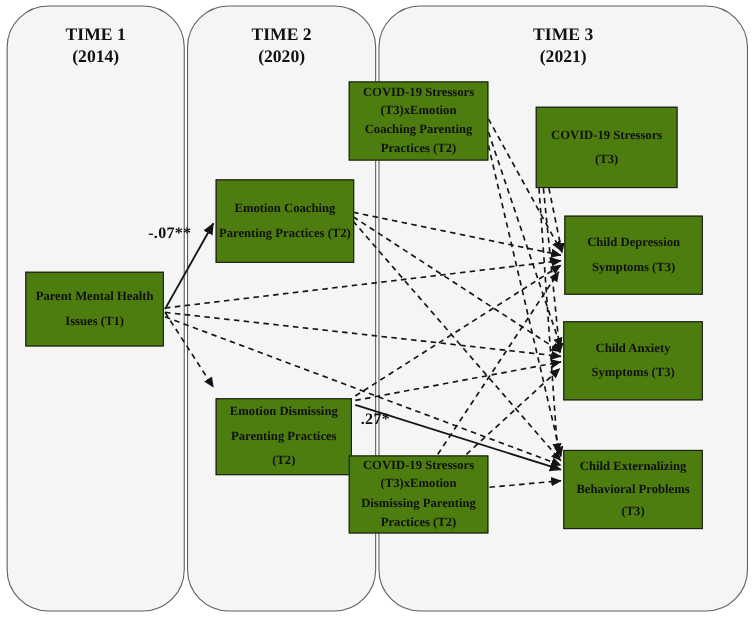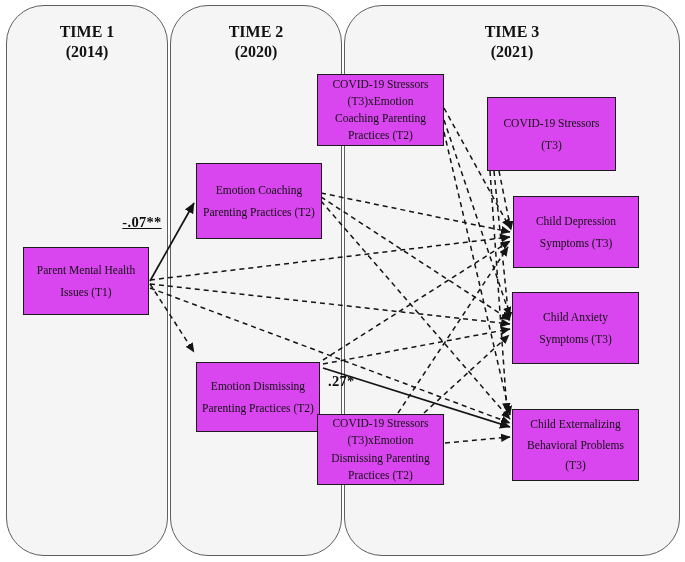--- a/index.html
+++ b/index.html
@@ -7,28 +7,28 @@
   .panel{position:absolute;top:5px;height:551px;background:#f5f5f5;border:1.4px solid #5f5f5f;border-radius:38px;box-sizing:border-box;z-index:1;}
   #panel-time1{left:6px;width:162px;}
   #panel-time2{left:170px;width:172px;}
   #panel-time3{left:344px;width:336px;}
   .panel-header{position:absolute;top:9px;left:0;right:0;text-align:center;font-weight:bold;color:#111;z-index:2;margin-top:13px;}
   .panel-title{font-size:16px;line-height:1.25;}
   .panel-year{font-size:16px;line-height:1.25;}
   #edges{position:absolute;left:0;top:0;z-index:3;pointer-events:none;}
   #edges line.dashed{stroke:#141414;stroke-width:1.5;stroke-dasharray:5 4;}
   #edges line.solid{stroke:#141414;stroke-width:1.7;}
-  .node{position:absolute;z-index:4;background:#d946ef;border:1.6px solid #1b1b1b;box-sizing:border-box;
+  .node{position:absolute;z-index:4;background:#4d7c0f;border:1.6px solid #1b1b1b;box-sizing:border-box;
         display:flex;align-items:center;justify-content:center;text-align:center;
-        font-size:11.5px;color:#111;white-space:pre-line;padding:1px 2px;}
+        font-size:11.5px;color:#111;white-space:pre-line;padding:1px 2px;font-weight:bold;}
   .lh2{line-height:1.95;}
   .lh3{line-height:1.8;margin-top:20px;}
   .lh4{line-height:1.5;}
   .coef{position:absolute;z-index:5;font-weight:bold;font-size:14.5px;color:#0d0d0d;letter-spacing:.3px;}
-  #coef-1{left:110px;top:214px;width:64px;text-align:center;text-decoration:underline;}
+  #coef-1{left:110px;top:204px;width:64px;text-align:right;}
   #coef-2{left:328px;top:373px;width:50px;text-align:left;}
   
   #node-parent{left:23px;top:247px;width:126px;height:68px;}
   #node-coaching{left:196px;top:163px;width:126px;height:76px;}
   #node-dismissing{left:196px;top:330px;width:124px;height:70px;margin-top:32px;}
   #node-int-coaching{left:317px;top:74px;width:127px;height:72px;}
   #node-covid{left:487px;top:97px;width:129px;height:74px;}
   #node-depression{left:513px;top:196px;width:126px;height:72px;}
   #node-anxiety{left:512px;top:292px;width:127px;height:72px;}
   #node-externalizing{left:512px;top:389px;width:127px;height:72px;}

